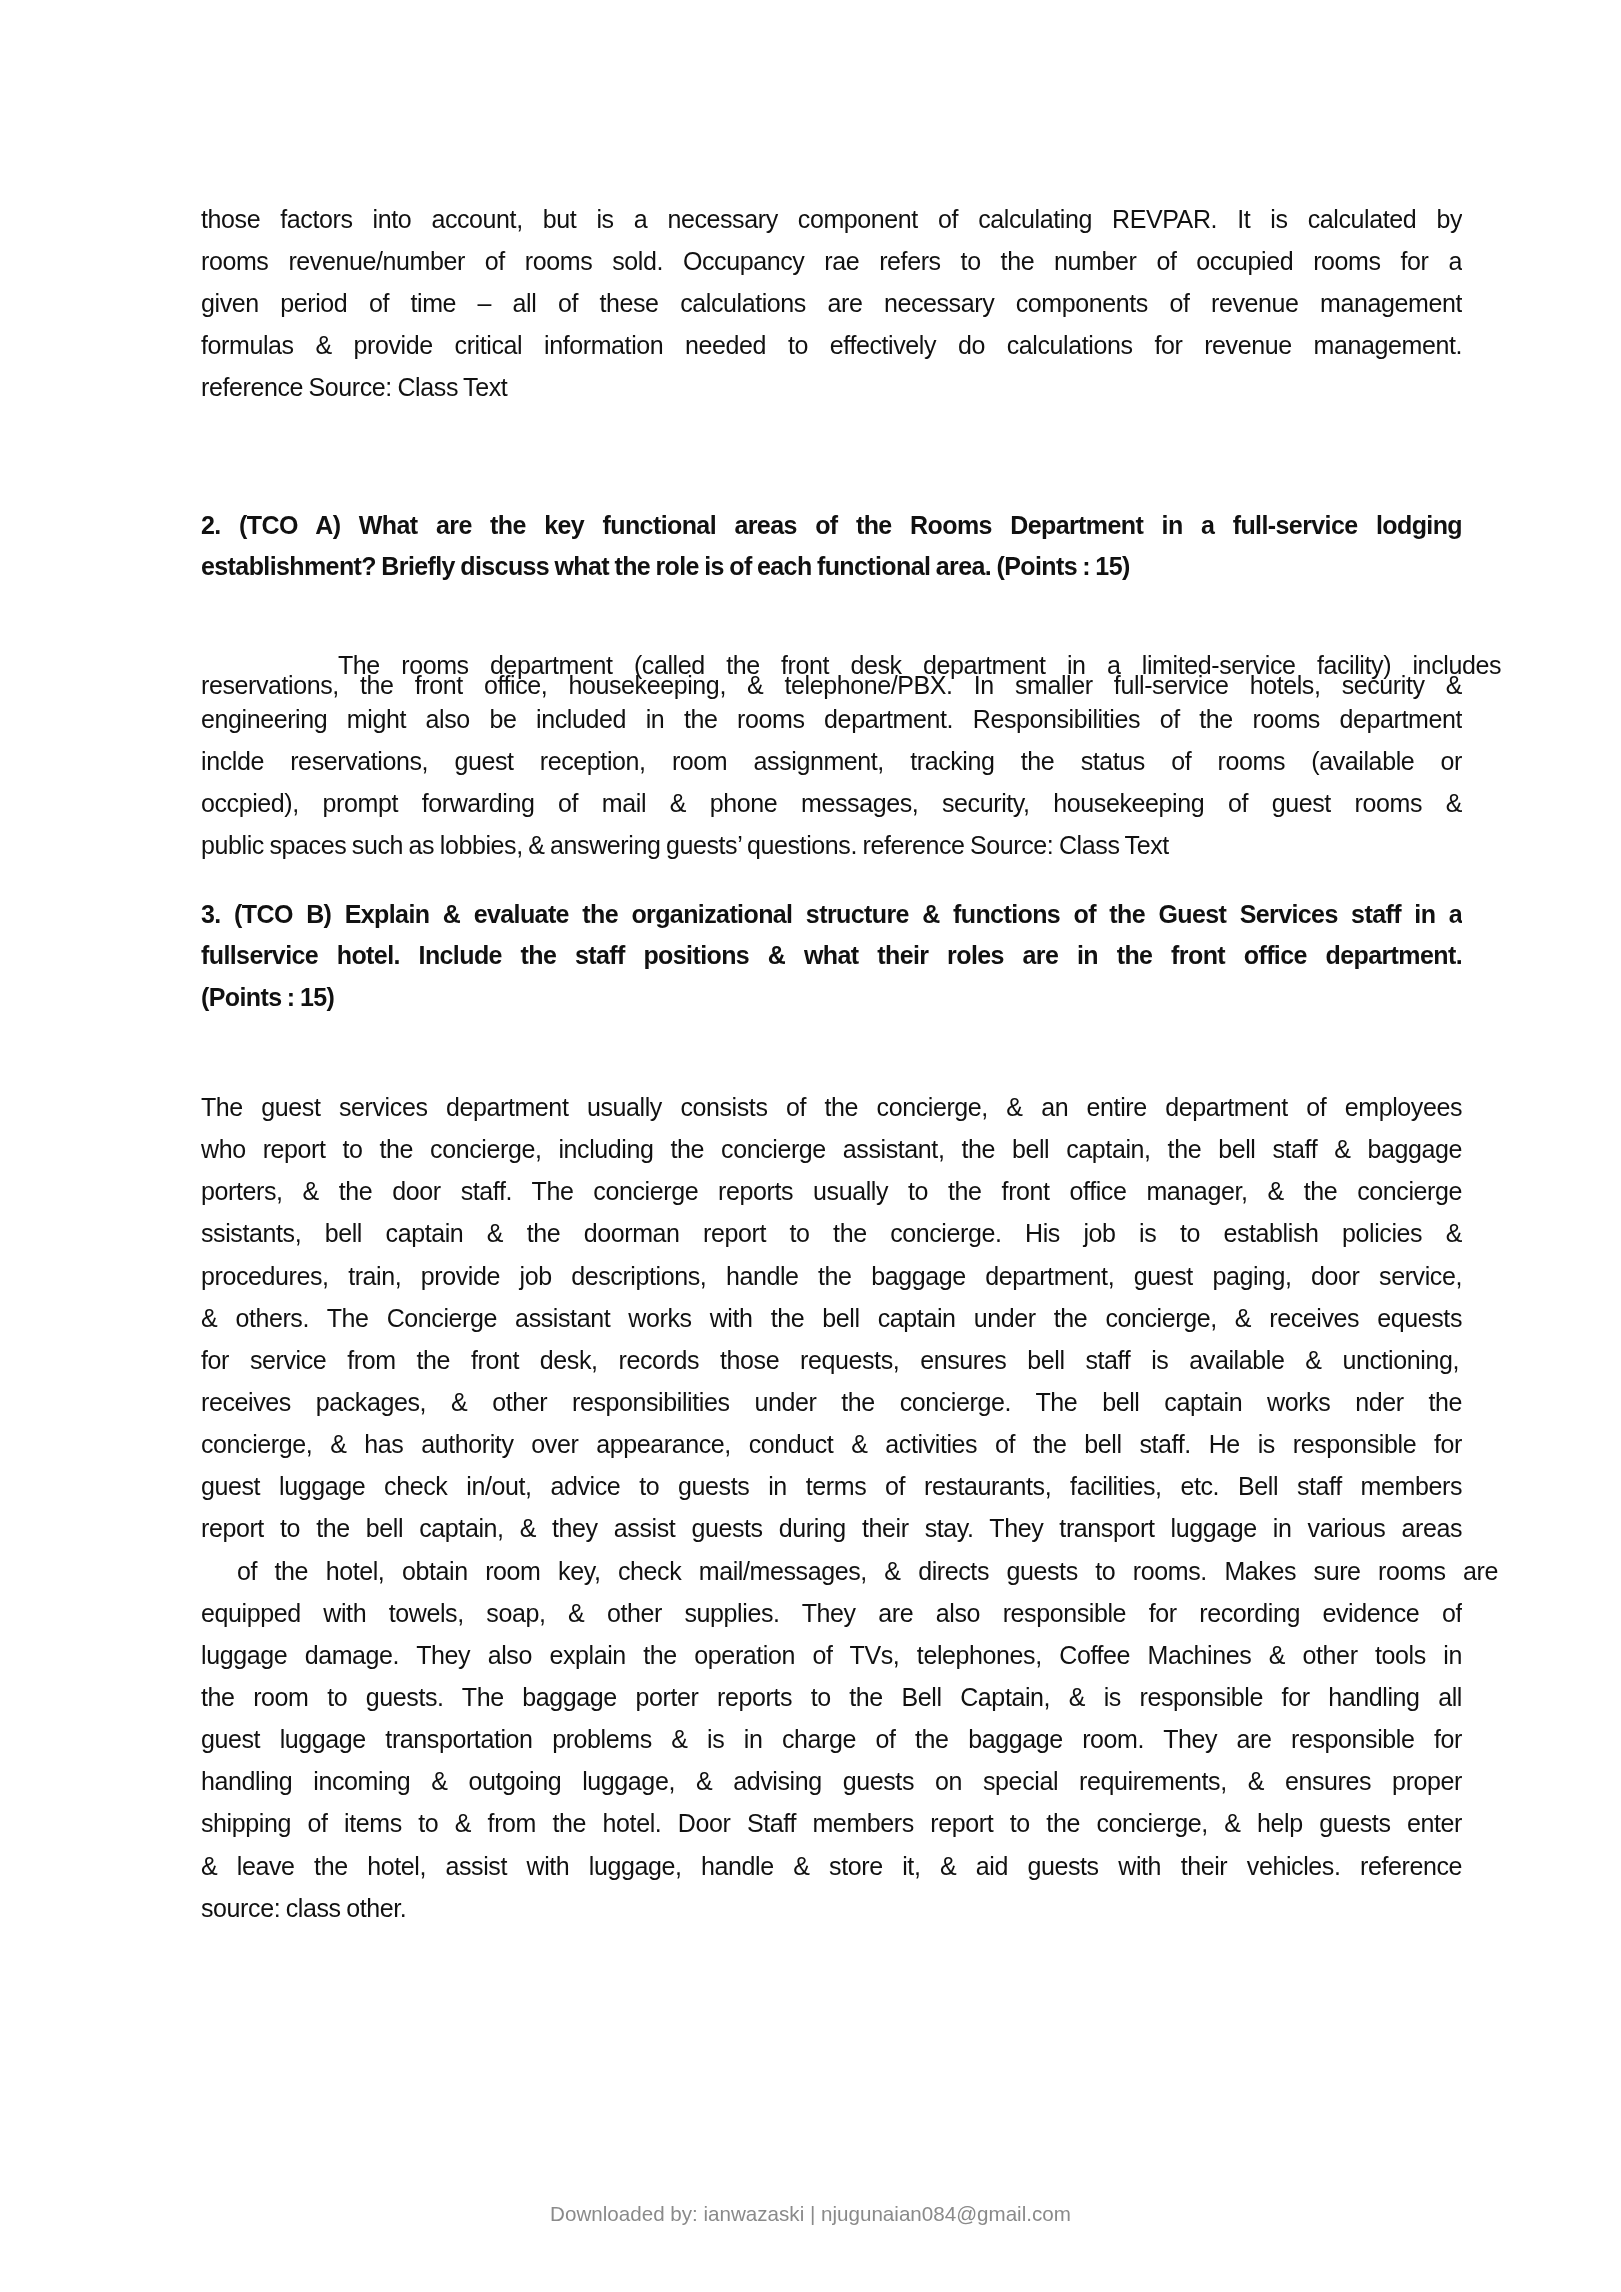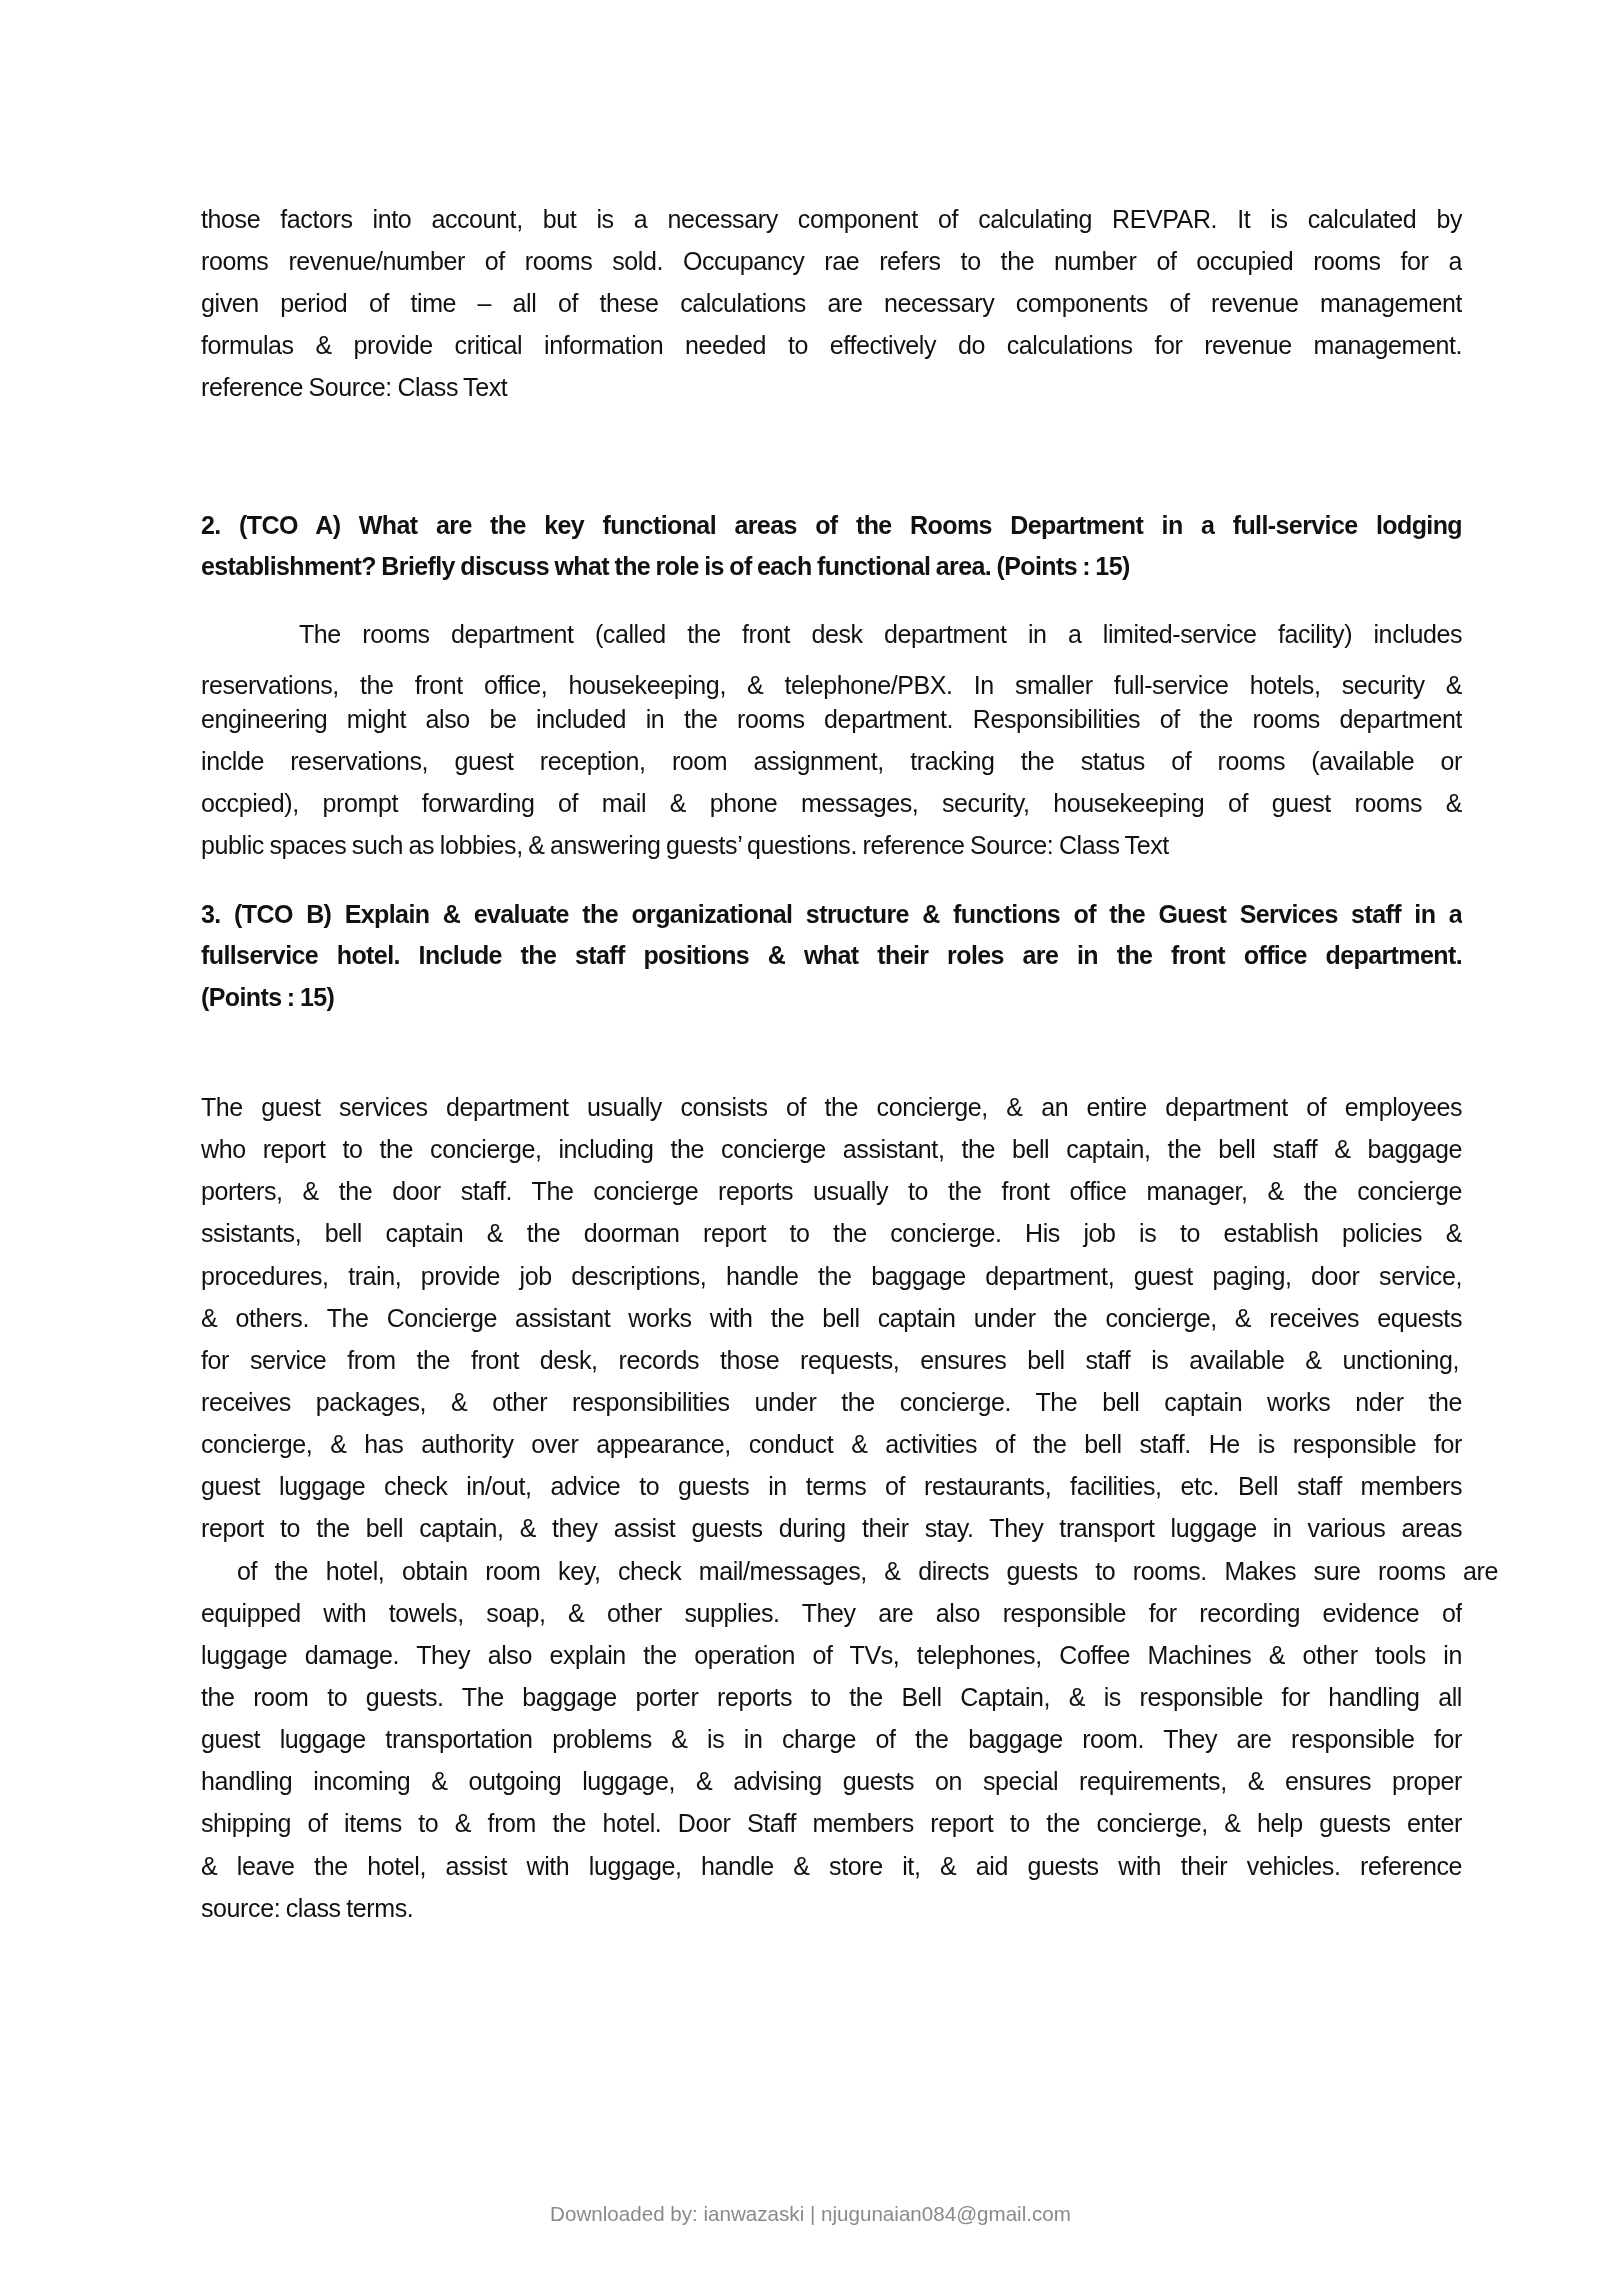--- a/index.html
+++ b/index.html
@@ -47,21 +47,21 @@
     <div class="line" style="top: 328px; white-space: normal; overflow: hidden;">formulas &amp; provide critical information needed to effectively do calculations for revenue management.</div>
     <div class="line last" style="top: 370px; white-space: nowrap;">reference Source: Class Text</div>
   </div>
 
   <div>
     <div class="line bold" style="top: 508px; white-space: normal; overflow: hidden;">2. (TCO A) What are the key functional areas of the Rooms Department in a full-service lodging</div>
     <div class="line bold last" style="top: 549px; white-space: nowrap;">establishment?  Briefly discuss what the role is of each functional area. (Points : 15)</div>
   </div>
 
   <div>
-    <div class="line indent" style="top: 617px; white-space: normal; overflow: hidden;">The rooms department (called the front desk department in a limited-service facility) includes</div>
+    <div class="line indent" style="top: 648px; white-space: normal; overflow: hidden; margin-left: 39px;">The rooms department (called the front desk department in a limited-service facility) includes</div>
     <div class="line" style="top: 660px; white-space: normal; overflow: hidden; margin-top: 8px;">reservations, the front office, housekeeping, &amp; telephone/PBX. In smaller full-service hotels, security &amp;</div>
     <div class="line" style="top: 702px; white-space: normal; overflow: hidden;">engineering might also be included in the rooms department. Responsibilities of the rooms department</div>
     <div class="line" style="top: 744px; white-space: normal; overflow: hidden;">inclde reservations, guest reception, room assignment, tracking the status of rooms (available or</div>
     <div class="line" style="top: 786px; white-space: normal; overflow: hidden;">occpied), prompt forwarding of mail &amp; phone messages, security, housekeeping of guest rooms &amp;</div>
     <div class="line last" style="top: 828px; white-space: nowrap;">public spaces such as lobbies, &amp; answering guests’ questions. reference Source: Class Text</div>
   </div>
 
   <div>
     <div class="line bold" style="top: 897px; white-space: normal; overflow: hidden;">3. (TCO B) Explain &amp; evaluate the organizational structure &amp; functions of the Guest Services staff in a</div>
     <div class="line bold" style="top: 938px; white-space: normal; overflow: hidden;">fullservice hotel. Include the staff positions &amp; what their roles are in the front office department.</div>
@@ -81,19 +81,19 @@
     <div class="line" style="top: 1469px; white-space: normal; overflow: hidden;">guest luggage check in/out, advice to guests in terms of restaurants, facilities, etc. Bell staff members</div>
     <div class="line" style="top: 1511px; white-space: normal; overflow: hidden;">report to the bell captain, &amp; they assist guests during their stay. They transport luggage in various areas</div>
     <div class="line" style="top: 1554px; white-space: normal; overflow: hidden; margin-left: 36px;">of the hotel, obtain room key, check mail/messages, &amp; directs guests to rooms. Makes sure rooms are</div>
     <div class="line" style="top: 1596px; white-space: normal; overflow: hidden;">equipped with towels, soap, &amp; other supplies. They are also responsible for recording evidence of</div>
     <div class="line" style="top: 1638px; white-space: normal; overflow: hidden;">luggage damage. They also explain the operation of TVs, telephones, Coffee Machines &amp; other tools in</div>
     <div class="line" style="top: 1680px; white-space: normal; overflow: hidden;">the room to guests. The baggage porter reports to the Bell Captain, &amp; is responsible for handling all</div>
     <div class="line" style="top: 1722px; white-space: normal; overflow: hidden;">guest luggage transportation problems &amp; is in charge of the baggage room. They are responsible for</div>
     <div class="line" style="top: 1764px; white-space: normal; overflow: hidden;">handling incoming &amp; outgoing luggage, &amp; advising guests on special requirements, &amp; ensures proper</div>
     <div class="line" style="top: 1806px; white-space: normal; overflow: hidden;">shipping of items to &amp; from the hotel. Door Staff members report to the concierge, &amp; help guests enter</div>
     <div class="line" style="top: 1849px; white-space: normal; overflow: hidden;">&amp; leave the hotel, assist with luggage, handle &amp; store it, &amp; aid guests with their vehicles. reference</div>
-    <div class="line last" style="top: 1891px; white-space: nowrap;">source: class terms.</div>
+    <div class="line last" style="top: 1891px; white-space: nowrap;">source: class other.</div>
   </div>
 
   <div class="footer" style="top:2201px">Downloaded by: ianwazaski | njugunaian084@gmail.com</div>
 
 </div>
 
 
 </body></html>

